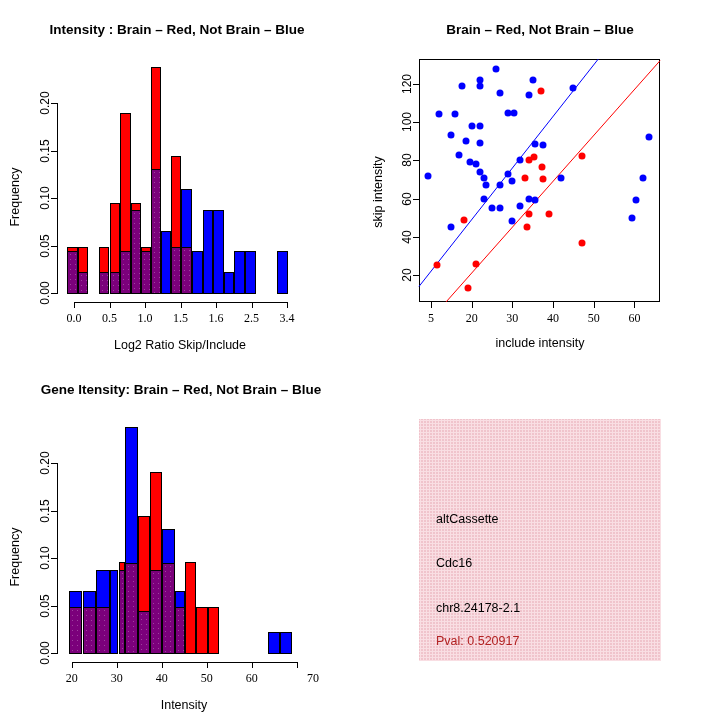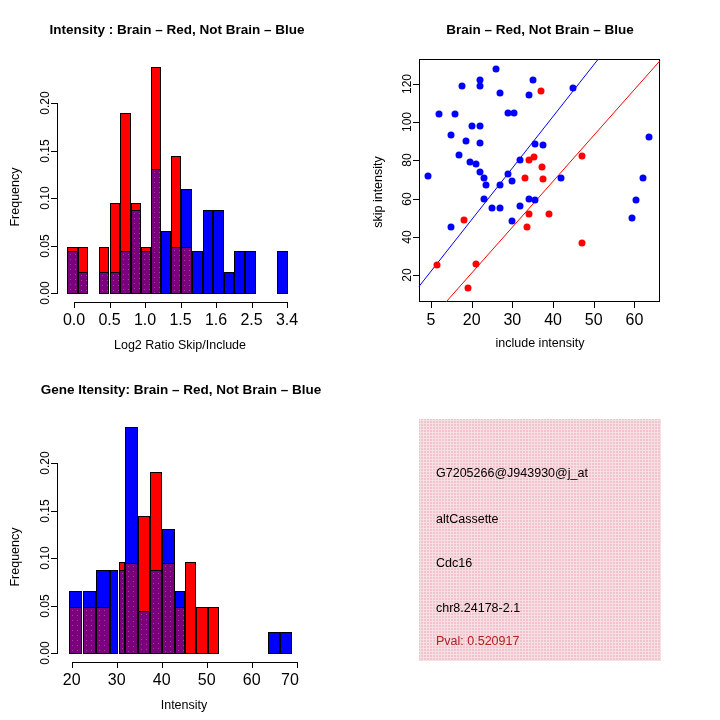--- a/index.html
+++ b/index.html
@@ -36,23 +36,24 @@
     transform:translate(-50%,-50%) rotate(-90deg);
     white-space:nowrap;
   }
   #p0-ylab{left:15px;top:197px;}
   #p1-ylab{left:378px;top:192px;}
   #p2-ylab{left:15px;top:557px;}
   .axis-line{position:absolute;background:#000;}
   .tick{position:absolute;background:#000;}
   .tick-label{
     position:absolute;
-    font-size:16px;
+    font-size:12px;
     transform:translateX(-50%);
     white-space:nowrap;
+    font-family:Liberation Serif, serif;
   }
   .tick-label-y{
     position:absolute;
     font-size:12px;
     transform:translate(-50%,-50%) rotate(-90deg);
     white-space:nowrap;
   }
   .hist-bar{
     position:absolute;
     box-sizing:border-box;
@@ -274,21 +275,21 @@
         <div class="tick-label" style="left: 71.7px; top: 671px;">20</div>
         <div class="tick" style="left: 116.7px; top: 662px; width: 1px; height: 6px;"></div>
         <div class="tick-label" style="left: 116.7px; top: 671px;">30</div>
         <div class="tick" style="left: 161.7px; top: 662px; width: 1px; height: 6px;"></div>
         <div class="tick-label" style="left: 161.7px; top: 671px;">40</div>
         <div class="tick" style="left: 206.7px; top: 662px; width: 1px; height: 6px;"></div>
         <div class="tick-label" style="left: 206.7px; top: 671px;">50</div>
         <div class="tick" style="left: 251.7px; top: 662px; width: 1px; height: 6px;"></div>
         <div class="tick-label" style="left: 251.7px; top: 671px;">60</div>
         <div class="tick" style="left: 296.7px; top: 662px; width: 1px; height: 6px;"></div>
-        <div class="tick-label" style="left: 290px; top: 671px; text-align: center;">70</div>
+        <div class="tick-label" style="left: 313px; top: 671px; text-align: center;">70</div>
         <div class="axis-line" style="left: 57px; top: 463px; width: 1px; height: 191px;"></div>
         <div class="tick" style="left: 51px; top: 653px; width: 6px; height: 1px;"></div>
         <div class="tick-label-y" style="left: 45px; top: 653px;">0.00</div>
         <div class="tick" style="left: 51px; top: 605.5px; width: 6px; height: 1px;"></div>
         <div class="tick-label-y" style="left: 45px; top: 605.5px;">0.05</div>
         <div class="tick" style="left: 51px; top: 558px; width: 6px; height: 1px;"></div>
         <div class="tick-label-y" style="left: 45px; top: 558px;">0.10</div>
         <div class="tick" style="left: 51px; top: 510.5px; width: 6px; height: 1px;"></div>
         <div class="tick-label-y" style="left: 45px; top: 510.5px;">0.15</div>
         <div class="tick" style="left: 51px; top: 463px; width: 6px; height: 1px;"></div>
@@ -323,20 +324,19 @@
         </div>
         <div class="hist-bar" style="left: 185.1px; top: 561.8px; width: 11.25px; height: 92.2px; background: rgb(255, 0, 0); position: absolute;"></div>
         <div class="hist-bar" style="left: 196.35px; top: 607.4px; width: 11.25px; height: 46.6px; background: rgb(255, 0, 0); position: absolute;"></div>
         <div class="hist-bar" style="left: 207.6px; top: 607.4px; width: 11.25px; height: 46.6px; background: rgb(255, 0, 0); position: absolute;"></div>
         <div class="hist-bar" style="left: 268.35px; top: 632.1px; width: 11.7px; height: 21.9px; background: rgb(0, 0, 255); position: absolute;"></div>
         <div class="hist-bar" style="left: 280.05px; top: 632.1px; width: 11.7px; height: 21.9px; background: rgb(0, 0, 255); position: absolute;"></div>
       </div>
   </div>
 
   <div id="info-box" style="background-color: rgb(240, 196, 204);">
-    <div class="info-line" style="top:47px">G7205266@J943930@j_at</div>
     <div class="info-line" style="top:93px">altCassette</div>
     <div class="info-line" style="top:137px">Cdc16</div>
     <div class="info-line" style="top:182px">chr8.24178-2.1</div>
     <div class="info-line" style="top: 215px; color: rgb(178, 34, 34);">Pval: 0.520917</div>
   </div>
 
 </div>
 
 </body></html>

